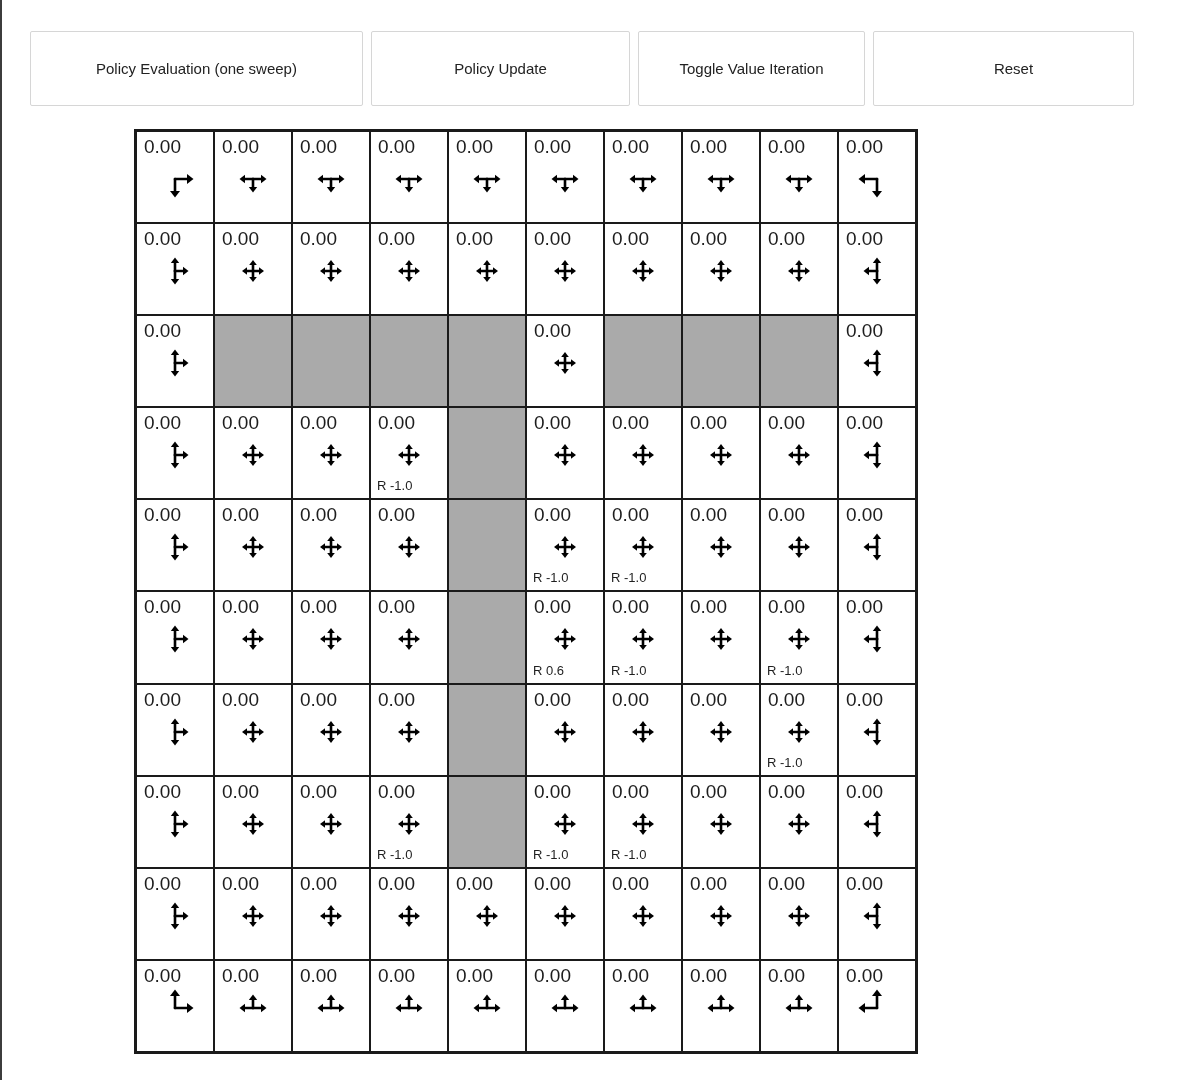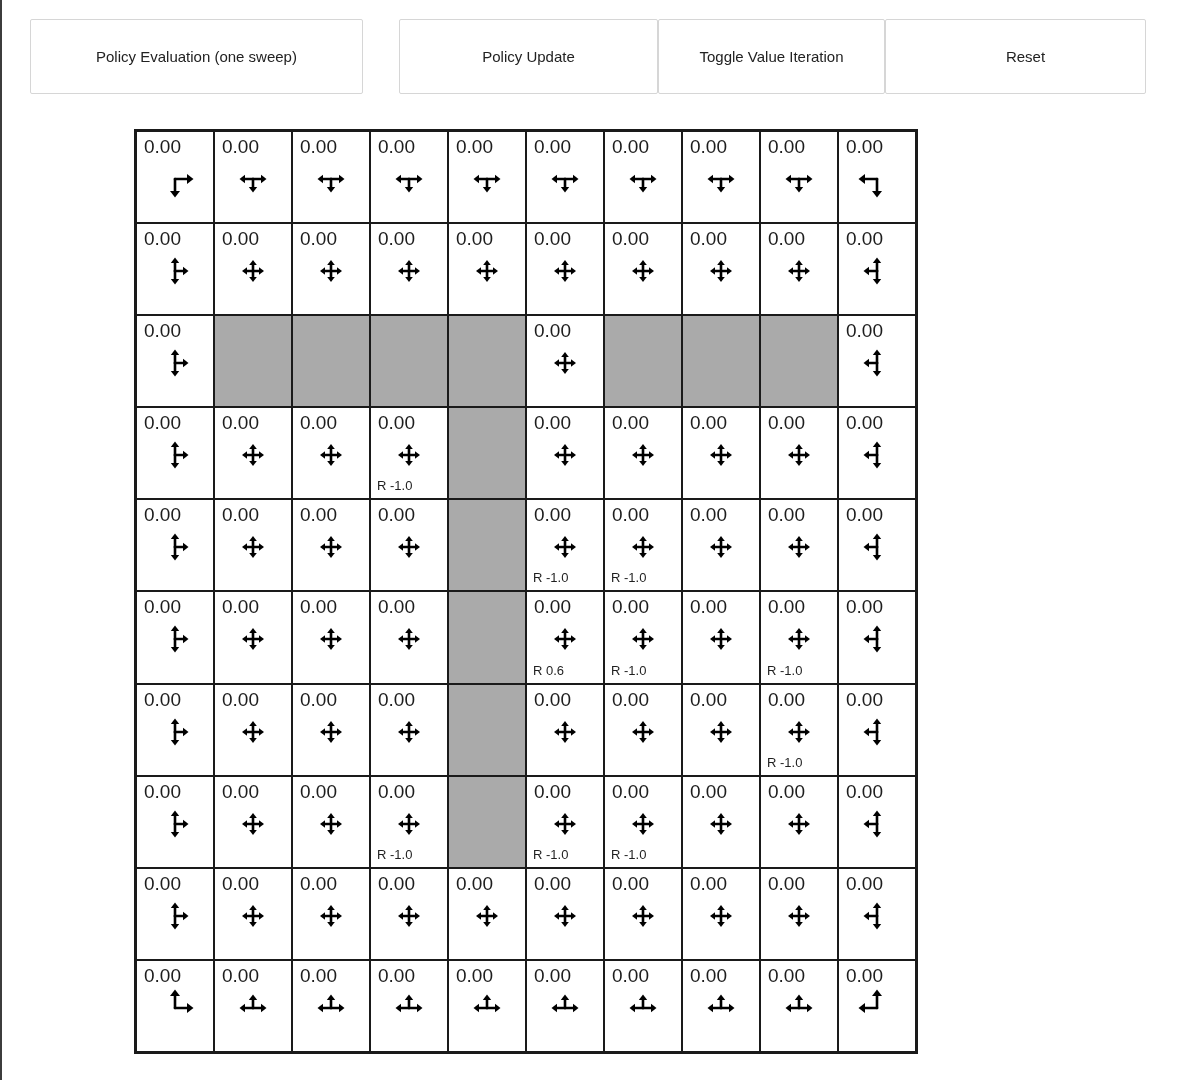--- a/index.html
+++ b/index.html
@@ -5,29 +5,29 @@
   html,body{margin:0;padding:0;}
   body{
     width:1202px;height:1080px;position:relative;overflow:hidden;
     background:#ffffff;
     font-family:"Liberation Sans", sans-serif;
   }
   .edge-line{
     position:absolute;left:0;top:0;width:2px;height:1080px;background:#3c3c3c;
   }
   .toolbar{
-    position:absolute;left:30px;top:19px;display:flex;
+    position:absolute;left:30px;top:31px;display:flex;gap:8px;
   }
   .btn{
     height:75px;background:#ffffff;border:1.5px solid #d6d6d6;border-radius:2px;
     font-family:"Liberation Sans", sans-serif;font-size:15px;color:#222222;
     cursor:pointer;padding:0;
   }
   .b1{width:333px;}
-  .b2{width:259px;margin-left:36px;}
+  .b2{width:259px;}
   .b3{width:227px;}
   .b4{width:261px;padding-left:20px;}
   #grid{
     position:absolute;left:134px;top:129px;width:784px;height:925px;
     box-sizing:border-box;border:2px solid #1a1a1a;
     display:grid;grid-template-columns:repeat(10,1fr);grid-template-rows:repeat(10,1fr);
     background:#ffffff;
   }
   .cell{
     position:relative;border:1px solid #1a1a1a;background:#ffffff;box-sizing:border-box;

